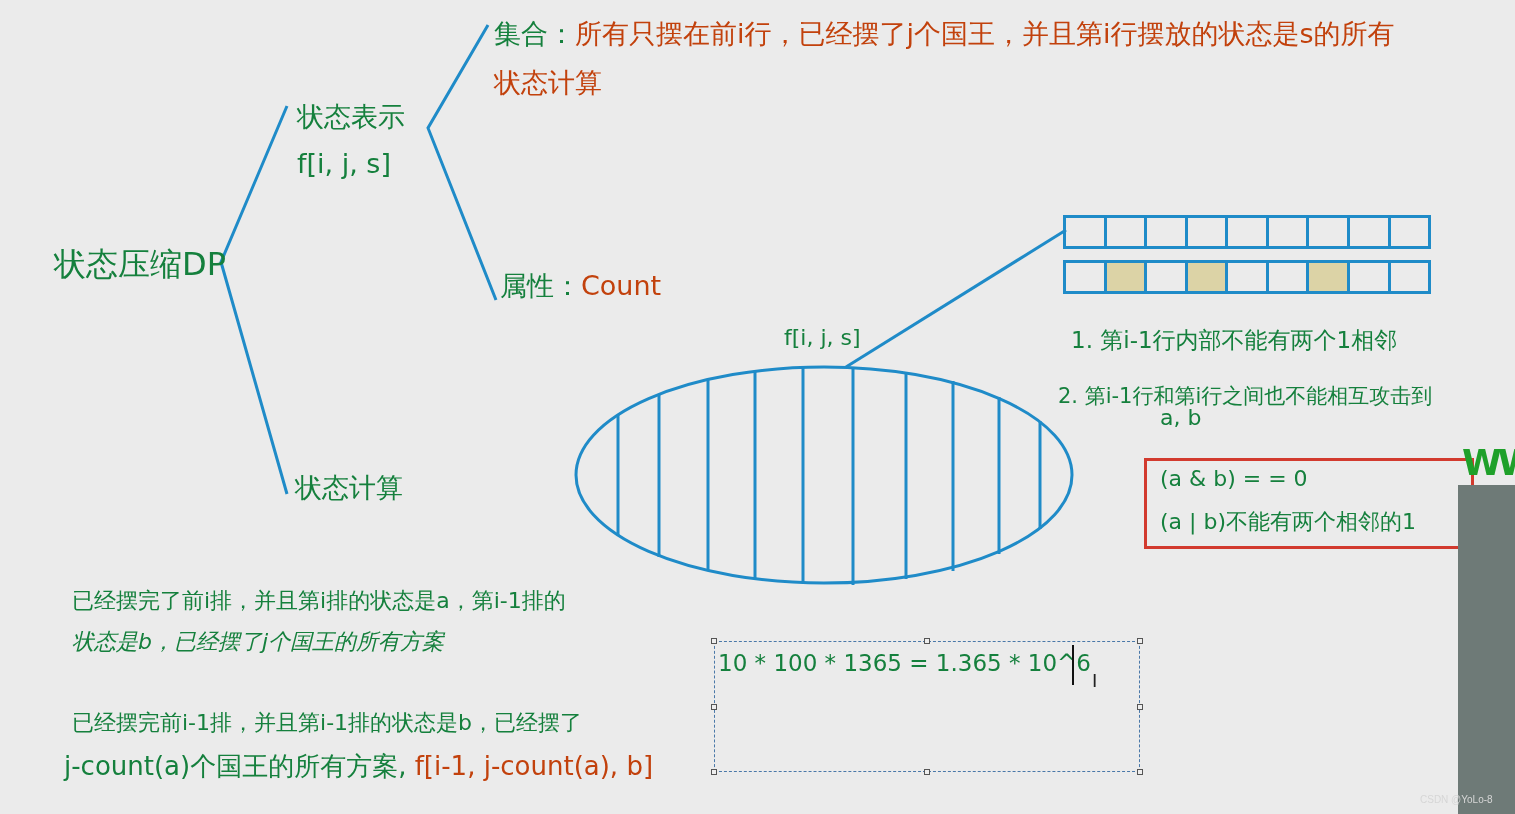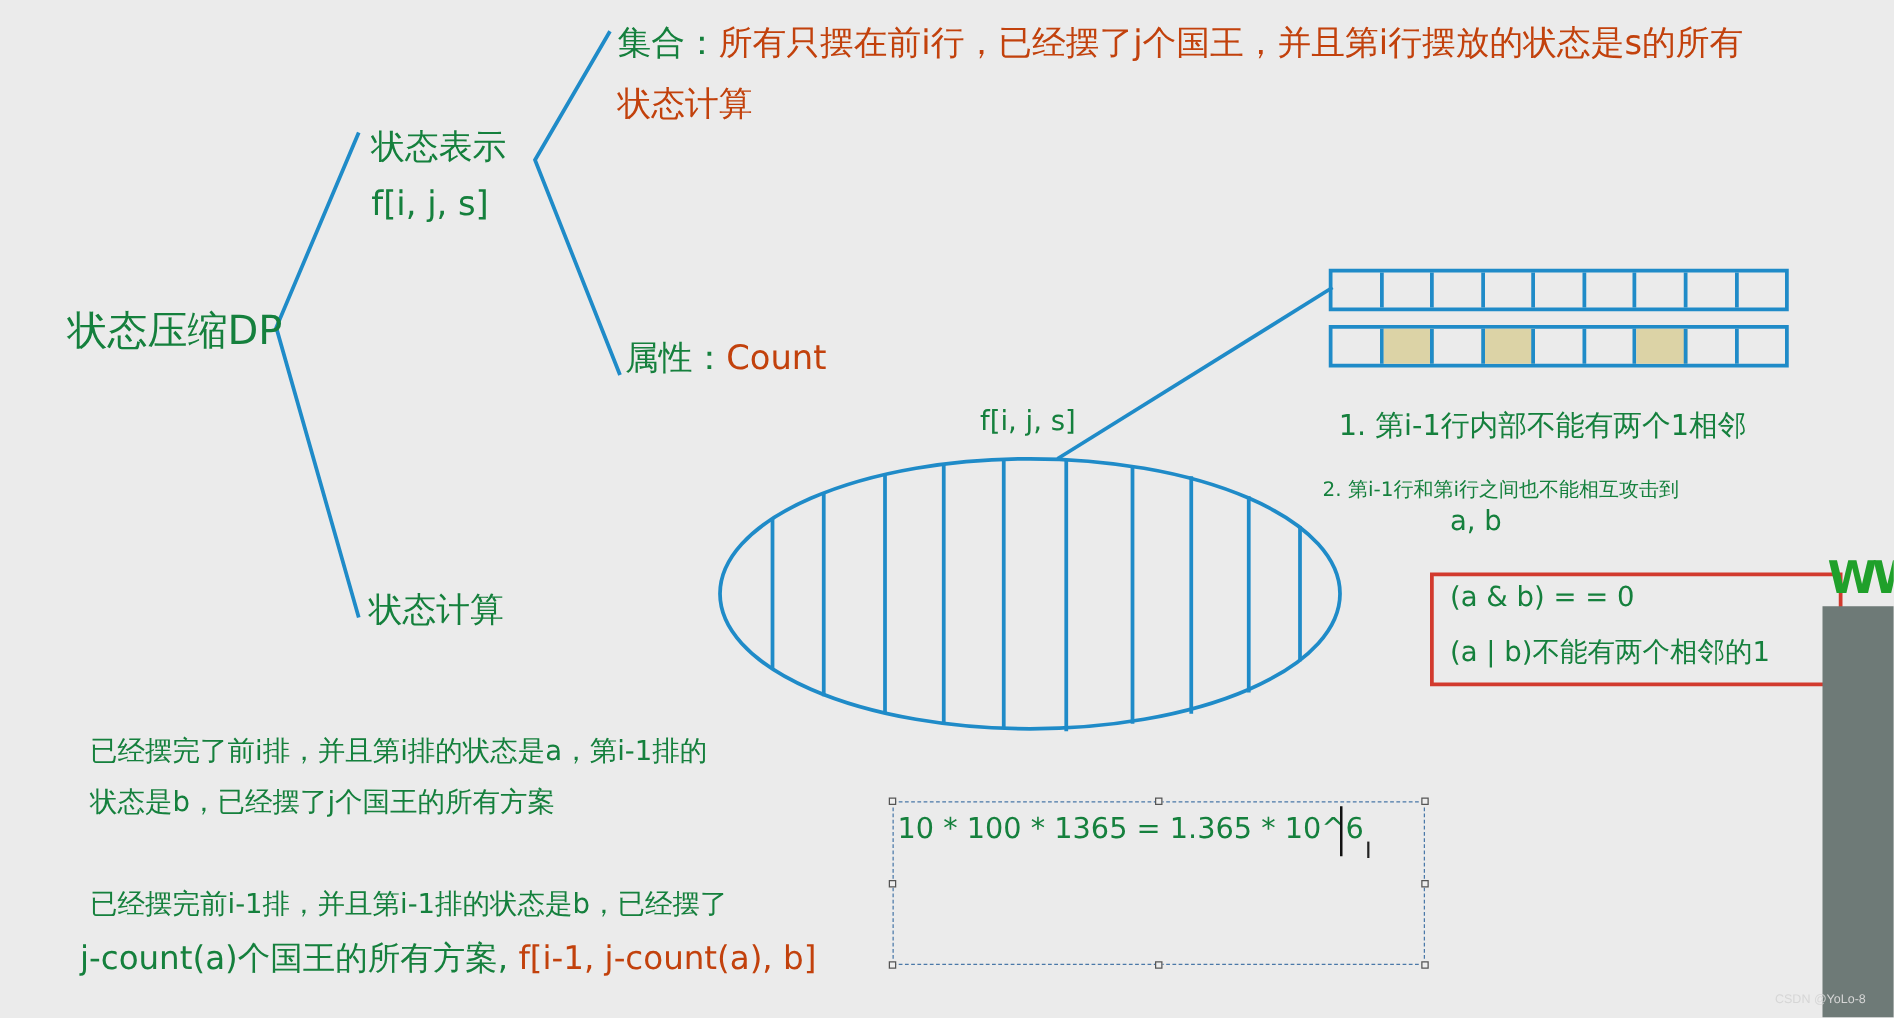--- a/index.html
+++ b/index.html
@@ -84,32 +84,32 @@
     <div class="cell"></div>
     <div class="cell filled"></div>
     <div class="cell"></div>
     <div class="cell"></div>
     <div class="cell filled"></div>
     <div class="cell"></div>
     <div class="cell"></div>
   </div>
 
 <div class="txt blue" style="left:1058px; top:325px; font-size:23px;margin-left:13px;">1. 第i-1行内部不能有两个1相邻</div>
-<div class="txt blue" style="left:1058px; top:382px; font-size:16px;">2. 第i-1行和第i行之间也不能相互攻击到</div>
+<div class="txt blue" style="left:1058px; top:382px; font-size:21px;">2. 第i-1行和第i行之间也不能相互攻击到</div>
 <div class="txt blue" style="left:1160px; top:405px; font-size:22px;">a, b</div>
 
 <div class="red-box" style="left:1144px; top:458px; width:330px; height:91px;"></div>
 <div class="txt blue" style="left:1160px; top:466px; font-size:22px;">(a &amp; b) = = 0</div>
 <div class="txt blue" style="left:1160px; top:507px; font-size:22px;">(a | b)不能有两个相邻的1</div>
 
 <div class="txt" style="left:1462px; top:442px; font-size:36px; color:#1fa02a; font-weight:bold; letter-spacing:-4px;">WW</div>
 <div class="gray-panel" style="left:1458px; top:485px; width:57px; height:329px;"></div>
 
 <div class="txt blue" style="left:72px; top:586px; font-size:22px;">已经摆完了前i排，并且第i排的状态是a，第i-1排的</div>
-<div class="txt blue" style="left:72px; top:627px; font-size:22px;">状态是b，已经摆了j个国王的所有方案</div>
+<div class="txt blue" style="left:72px; top:627px; font-size:22px;font-style:italic;">状态是b，已经摆了j个国王的所有方案</div>
 <div class="txt blue" style="left:72px; top:708px; font-size:22px;">已经摆完前i-1排，并且第i-1排的状态是b，已经摆了</div>
 <div class="txt" style="left:64px; top:749px; font-size:26px;">
   <span class="blue">j-count(a)个国王的所有方案, </span><span class="orange">f[i-1, j-count(a), b]</span>
 </div>
 
 <div class="textbox" style="left:714px; top:641px; width:426px; height:131px;">
   <div class="handle" style="left:-4px; top:-4px;"></div>
   <div class="handle" style="left:209px; top:-4px;"></div>
   <div class="handle" style="right:-4px; top:-4px;"></div>
   <div class="handle" style="left:-4px; top:62px;"></div>

